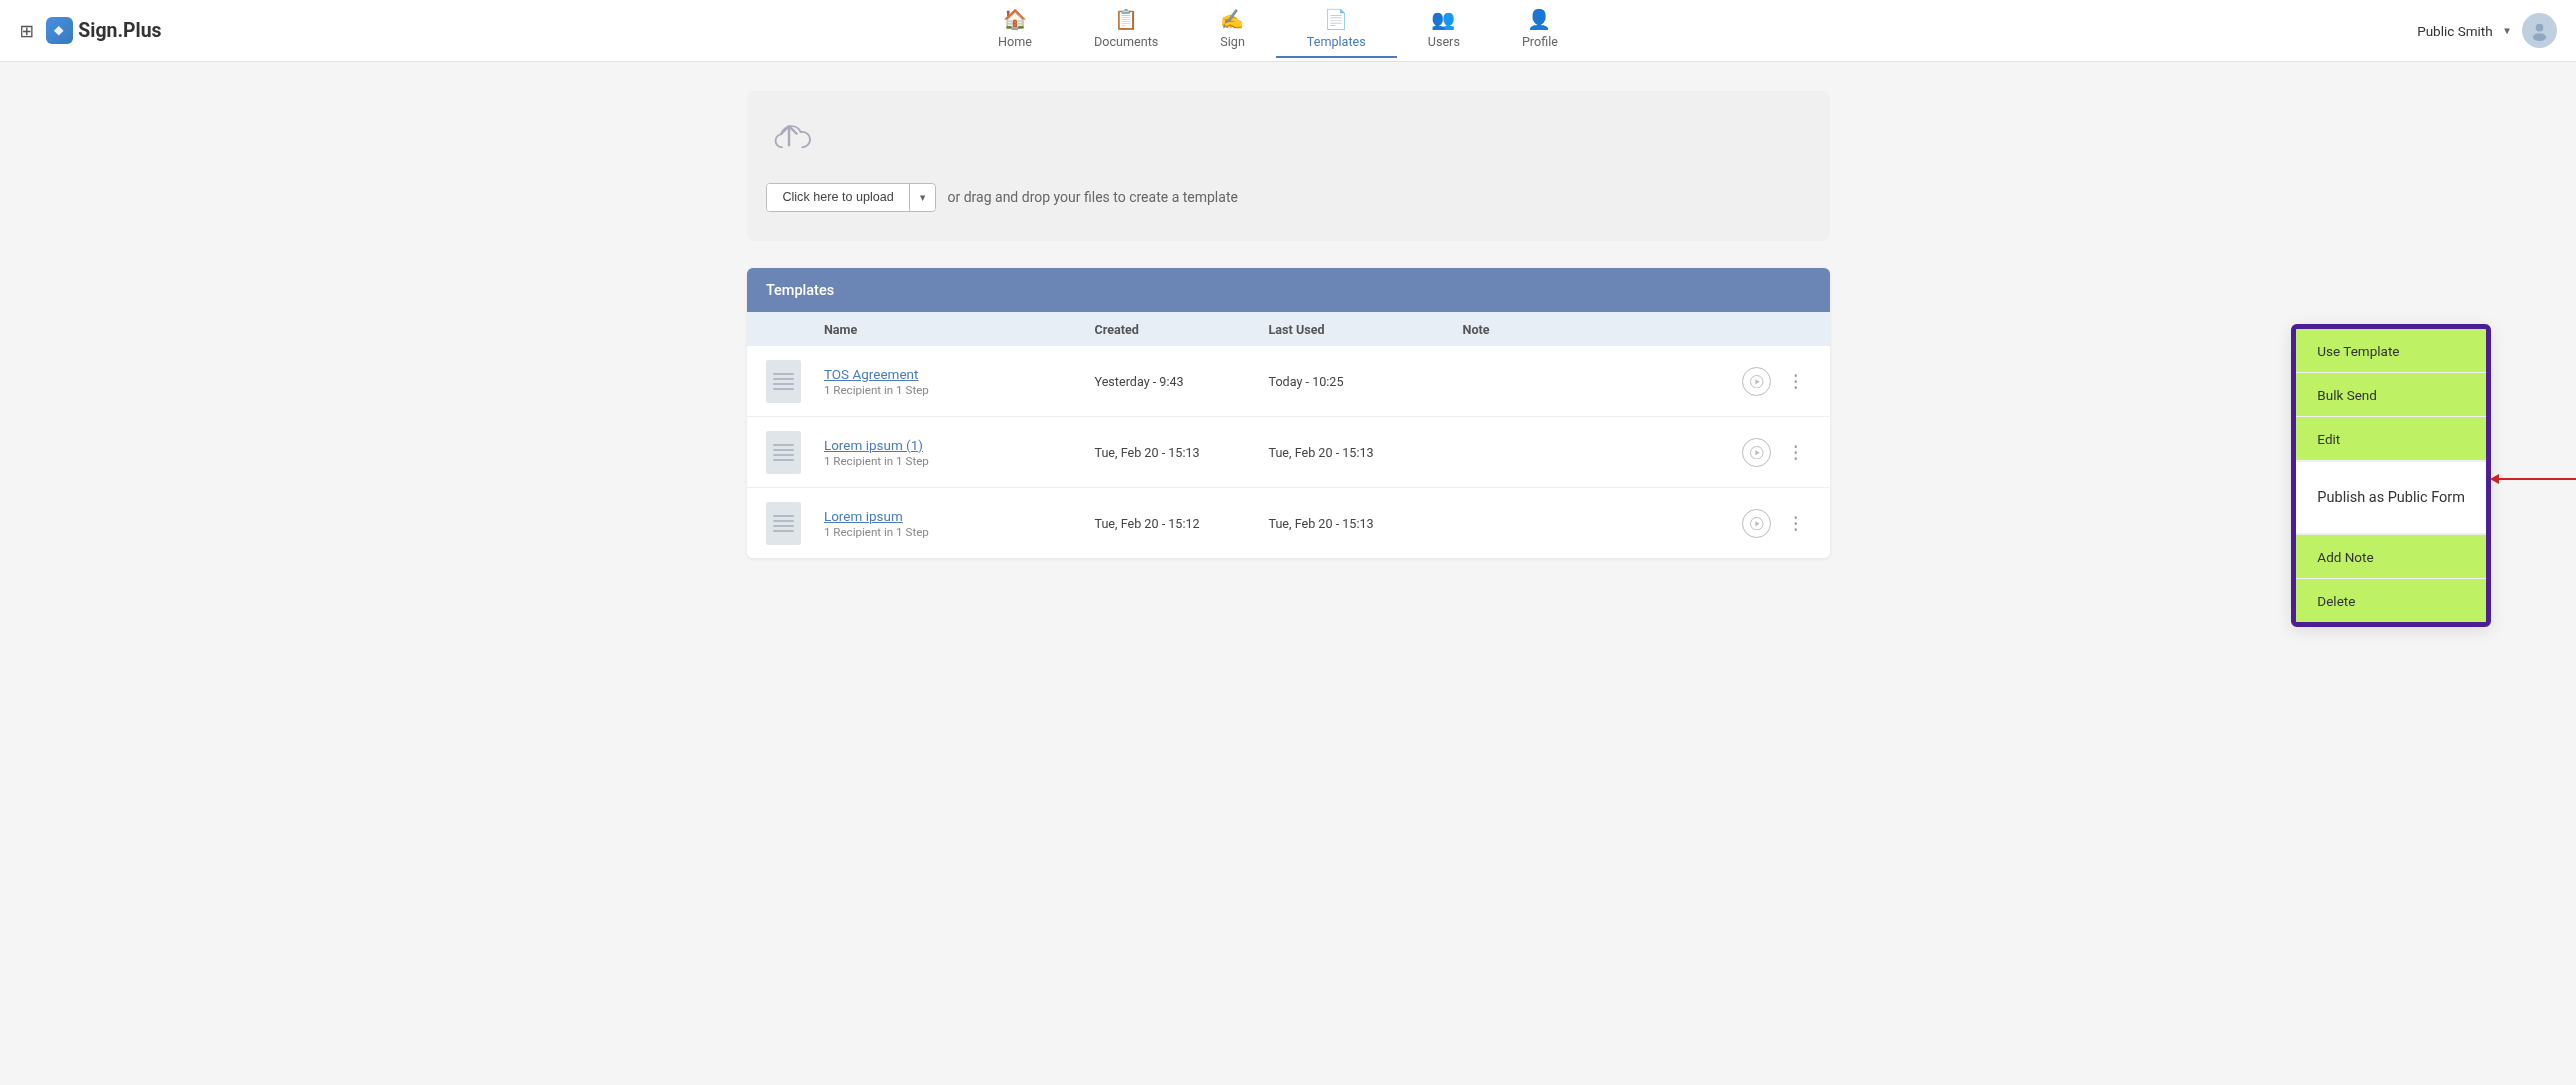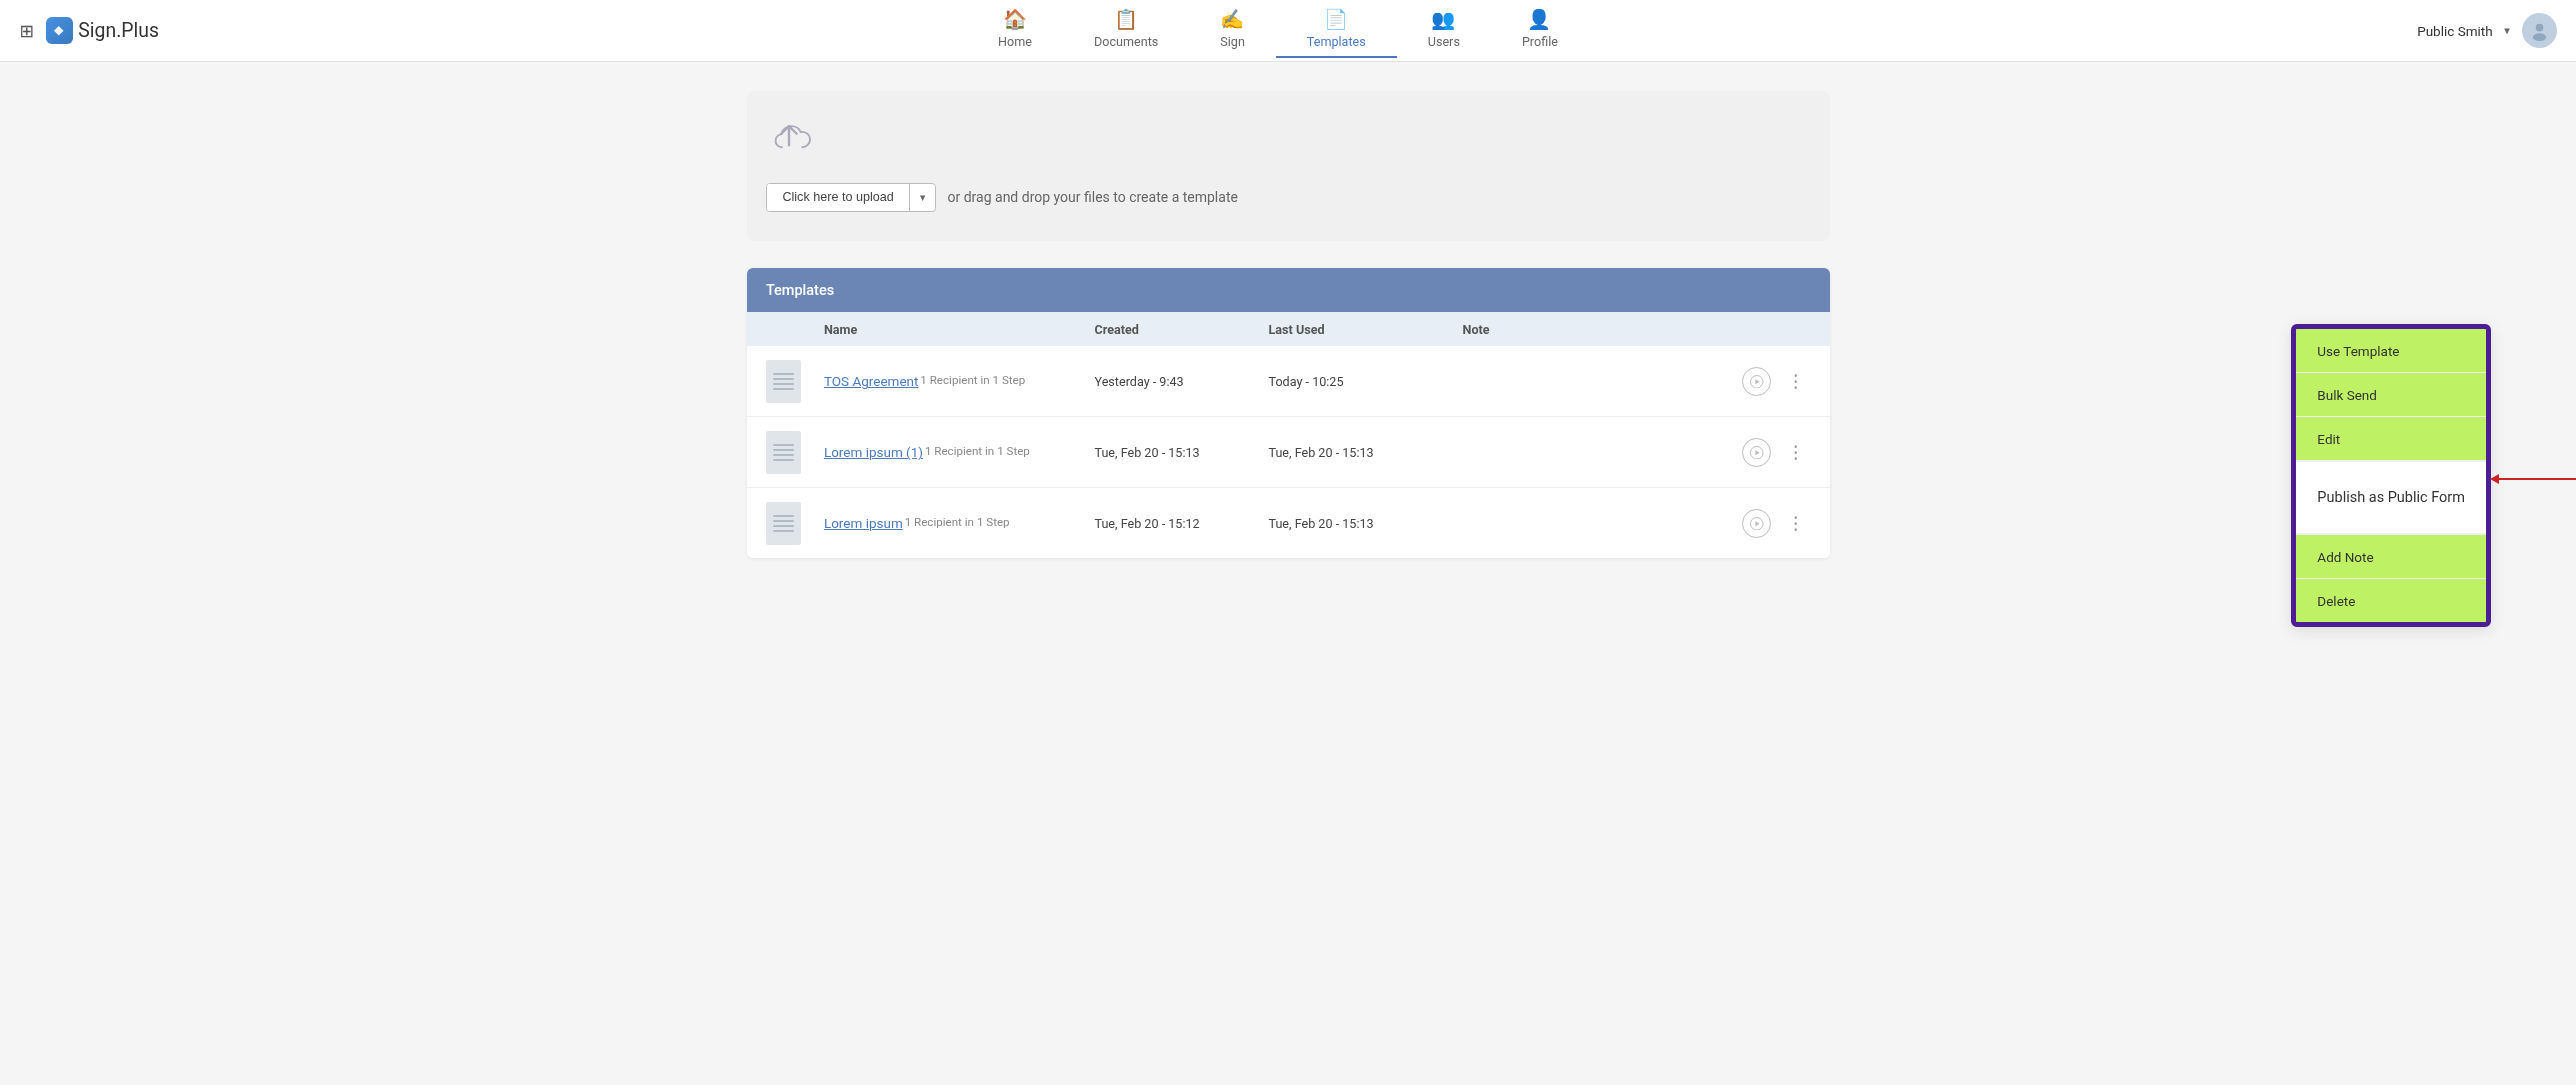--- a/index.html
+++ b/index.html
@@ -25,21 +25,21 @@
     .grid-icon {
       color: #555;
       font-size: 17.4px;
       cursor: pointer;
     }
     .logo {
       display: flex;
       align-items: center;
       gap: 5.8px;
       font-size: 19.4px;
-      font-weight: 400;
+      font-weight: 700;
       color: #333;
     }
     .logo-icon {
       width: 27px;
       height: 27px;
       background: linear-gradient(135deg, #4a90e2, #357abd);
       border-radius: 5.8px;
       display: flex;
       align-items: center;
       justify-content: center;
@@ -200,21 +200,21 @@
       align-items: center;
       gap: 2.9px;
       padding: 3.9px;
     }
     .doc-line {
       width: 21px;
       height: 1.9px;
       background: #b0bbc6;
       border-radius: 1px;
     }
-    .doc-info { display: flex; flex-direction: row; gap: 1.9px; }
+    .doc-info { display: flex; flex-direction: column; gap: 1.9px; }
     .doc-name {
       font-size: 13.5px;
       color: #4a7bbf;
       text-decoration: underline;
       cursor: pointer;
     }
     .doc-subtitle {
       font-size: 11.6px;
       color: #888;
     }

